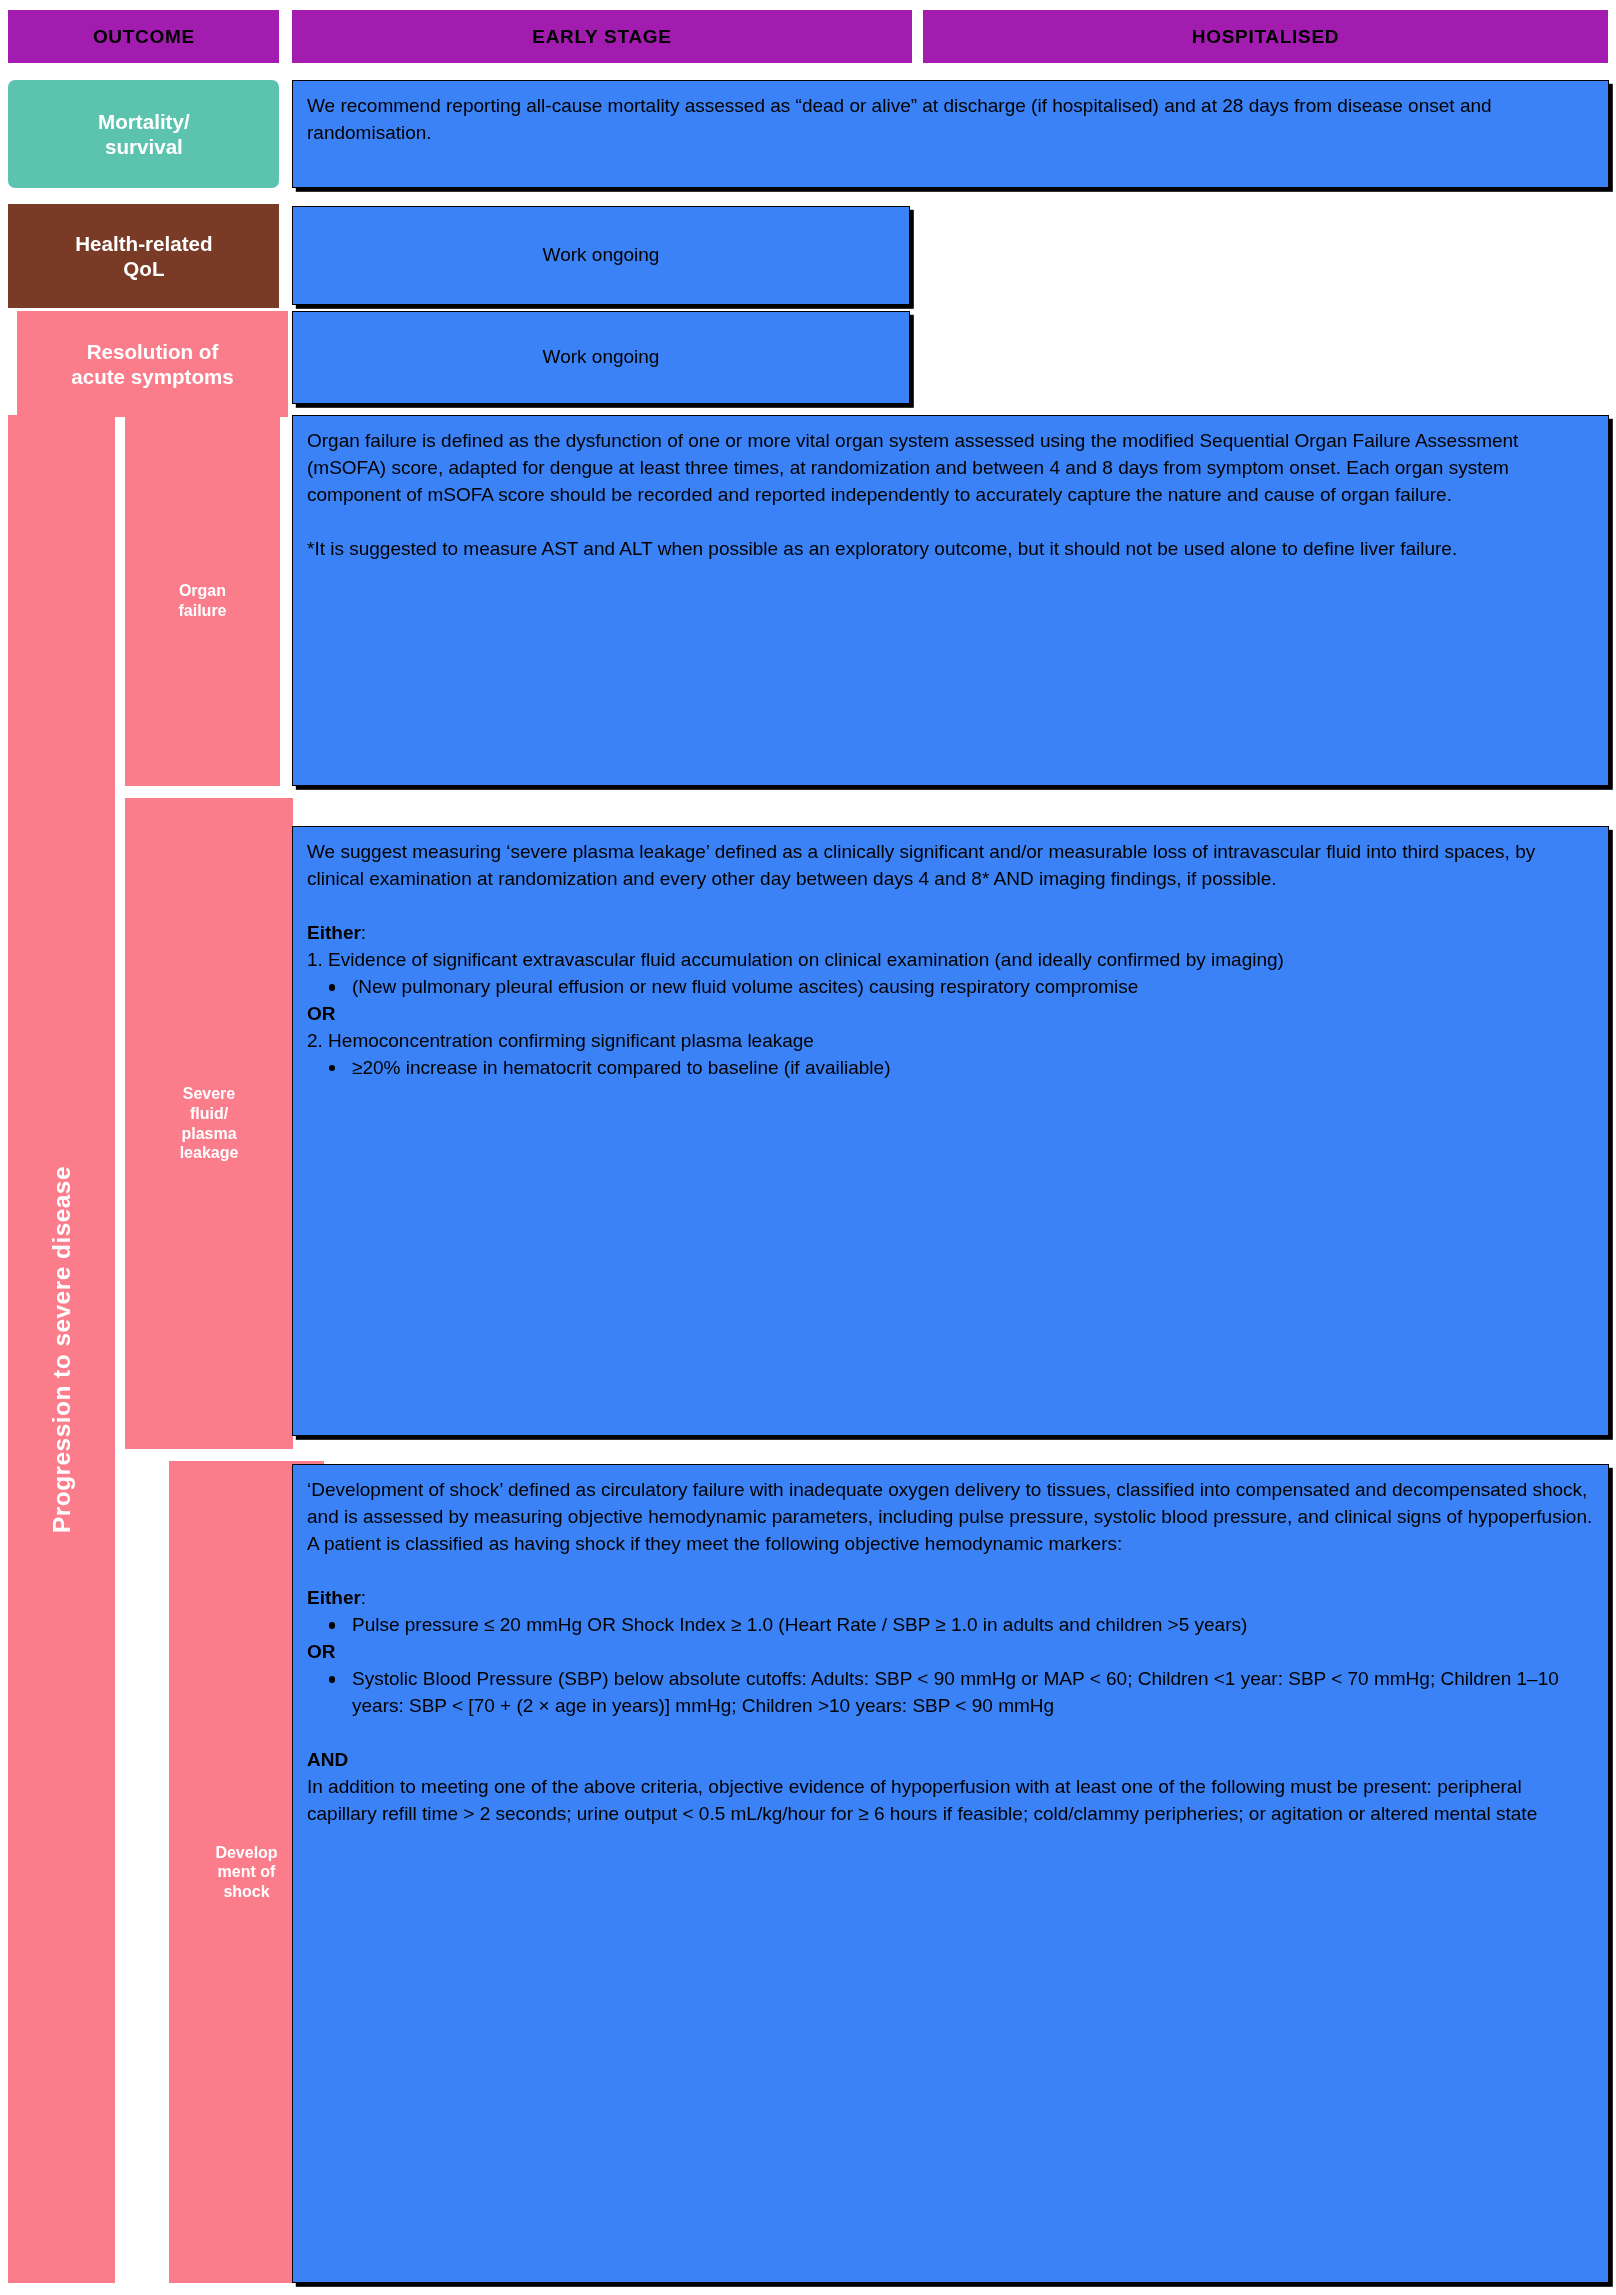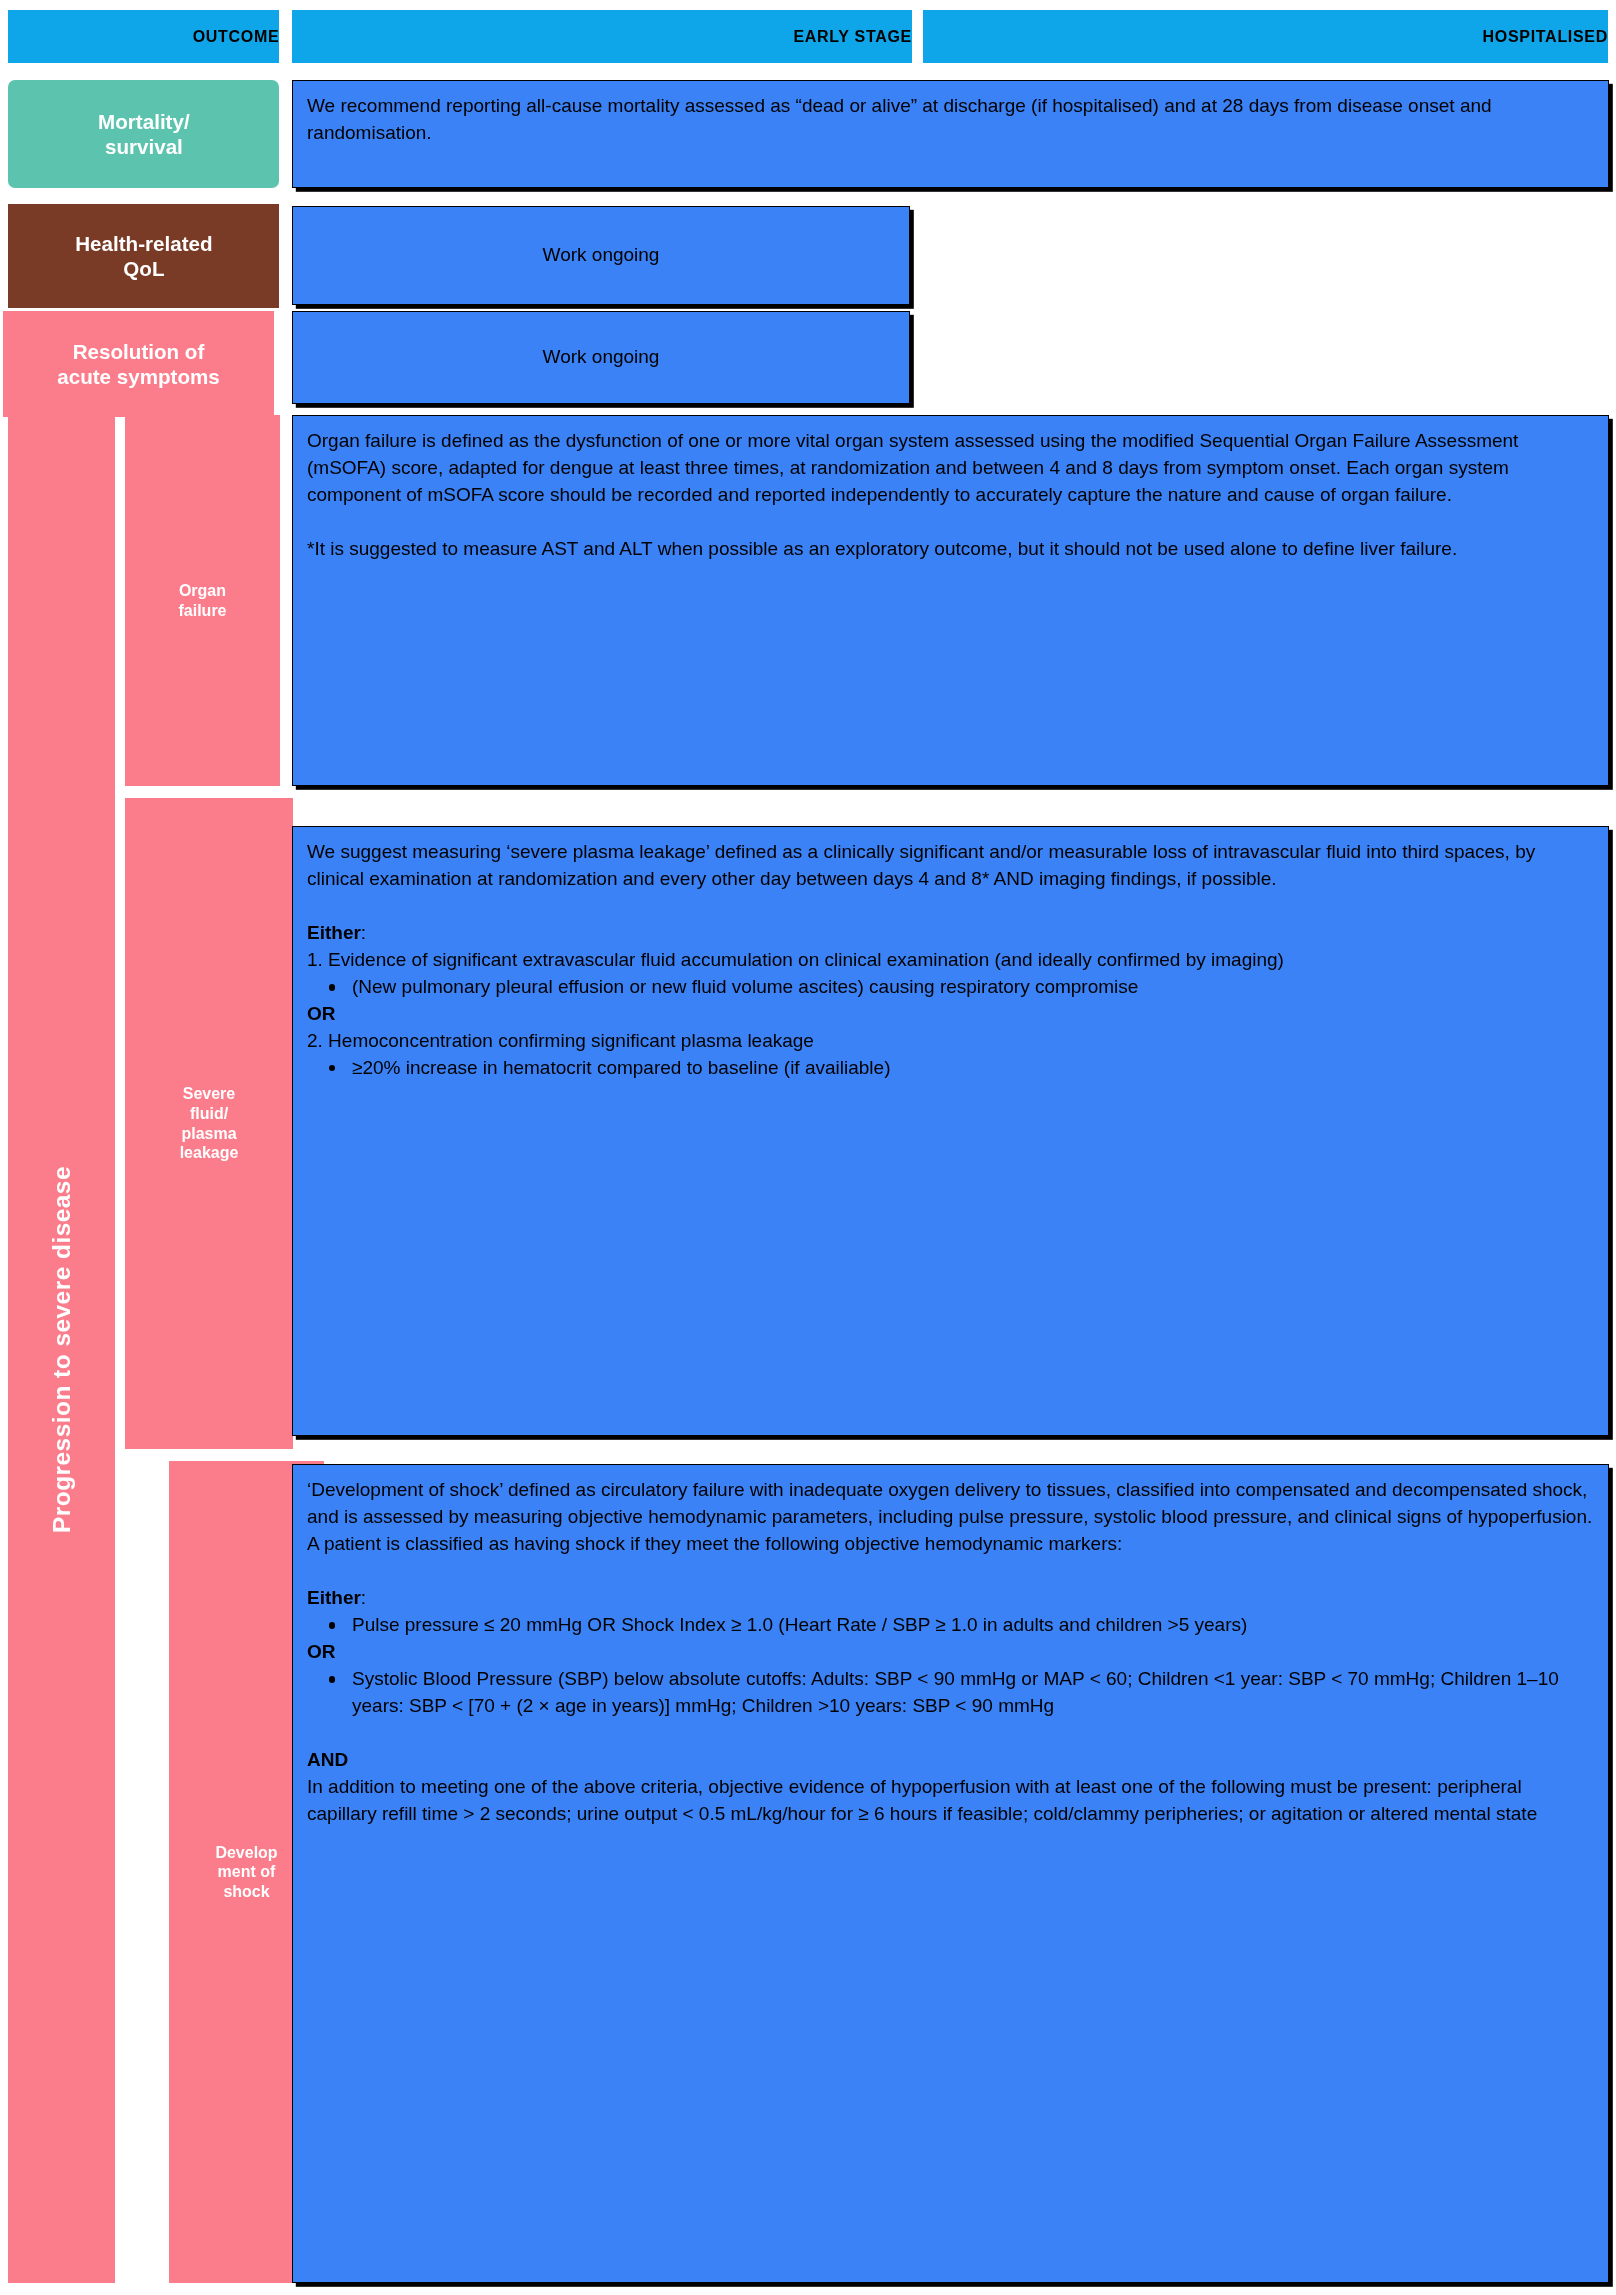--- a/index.html
+++ b/index.html
@@ -14,28 +14,28 @@
     height: 2295px;
     position: relative;
     overflow: hidden;
   }
 
   
   .abs { position: absolute; box-sizing: border-box; }
 
   
   .hdr {
-    background: #0ea5e9;
+    background: #a21caf;
     color: #000000;
     font-weight: 700;
-    font-size: 16px;
+    font-size: 19px;
     letter-spacing: 0.7px;
     display: flex;
     align-items: center;
-    justify-content: flex-end;
+    justify-content: center;
     text-align: center;
   }
 
   
   .chip {
     color: #ffffff;
     font-weight: 700;
     font-size: 20.6px;
     line-height: 1.22;
     display: flex;
@@ -152,21 +152,21 @@
   <div>
     <div>Health-related</div>
     <div>QoL</div>
   </div>
 </div>
 
 <div class="abs box center" style="left:292px; top:206px; width:618px; height:99px;">
   <span>Work ongoing</span>
 </div>
 
-<div class="abs chip chip-pink" style="left:3px; top:311px; width:271px; height:106px;">
+<div class="abs chip chip-pink" style="left:17px; top:311px; width:271px; height:106px;">
   <div>
     <div>Resolution of</div>
     <div>acute symptoms</div>
   </div>
 </div>
 
 <div class="abs box center" style="left:292px; top:311px; width:618px; height:93px;">
   <span>Work ongoing</span>
 </div>
 

